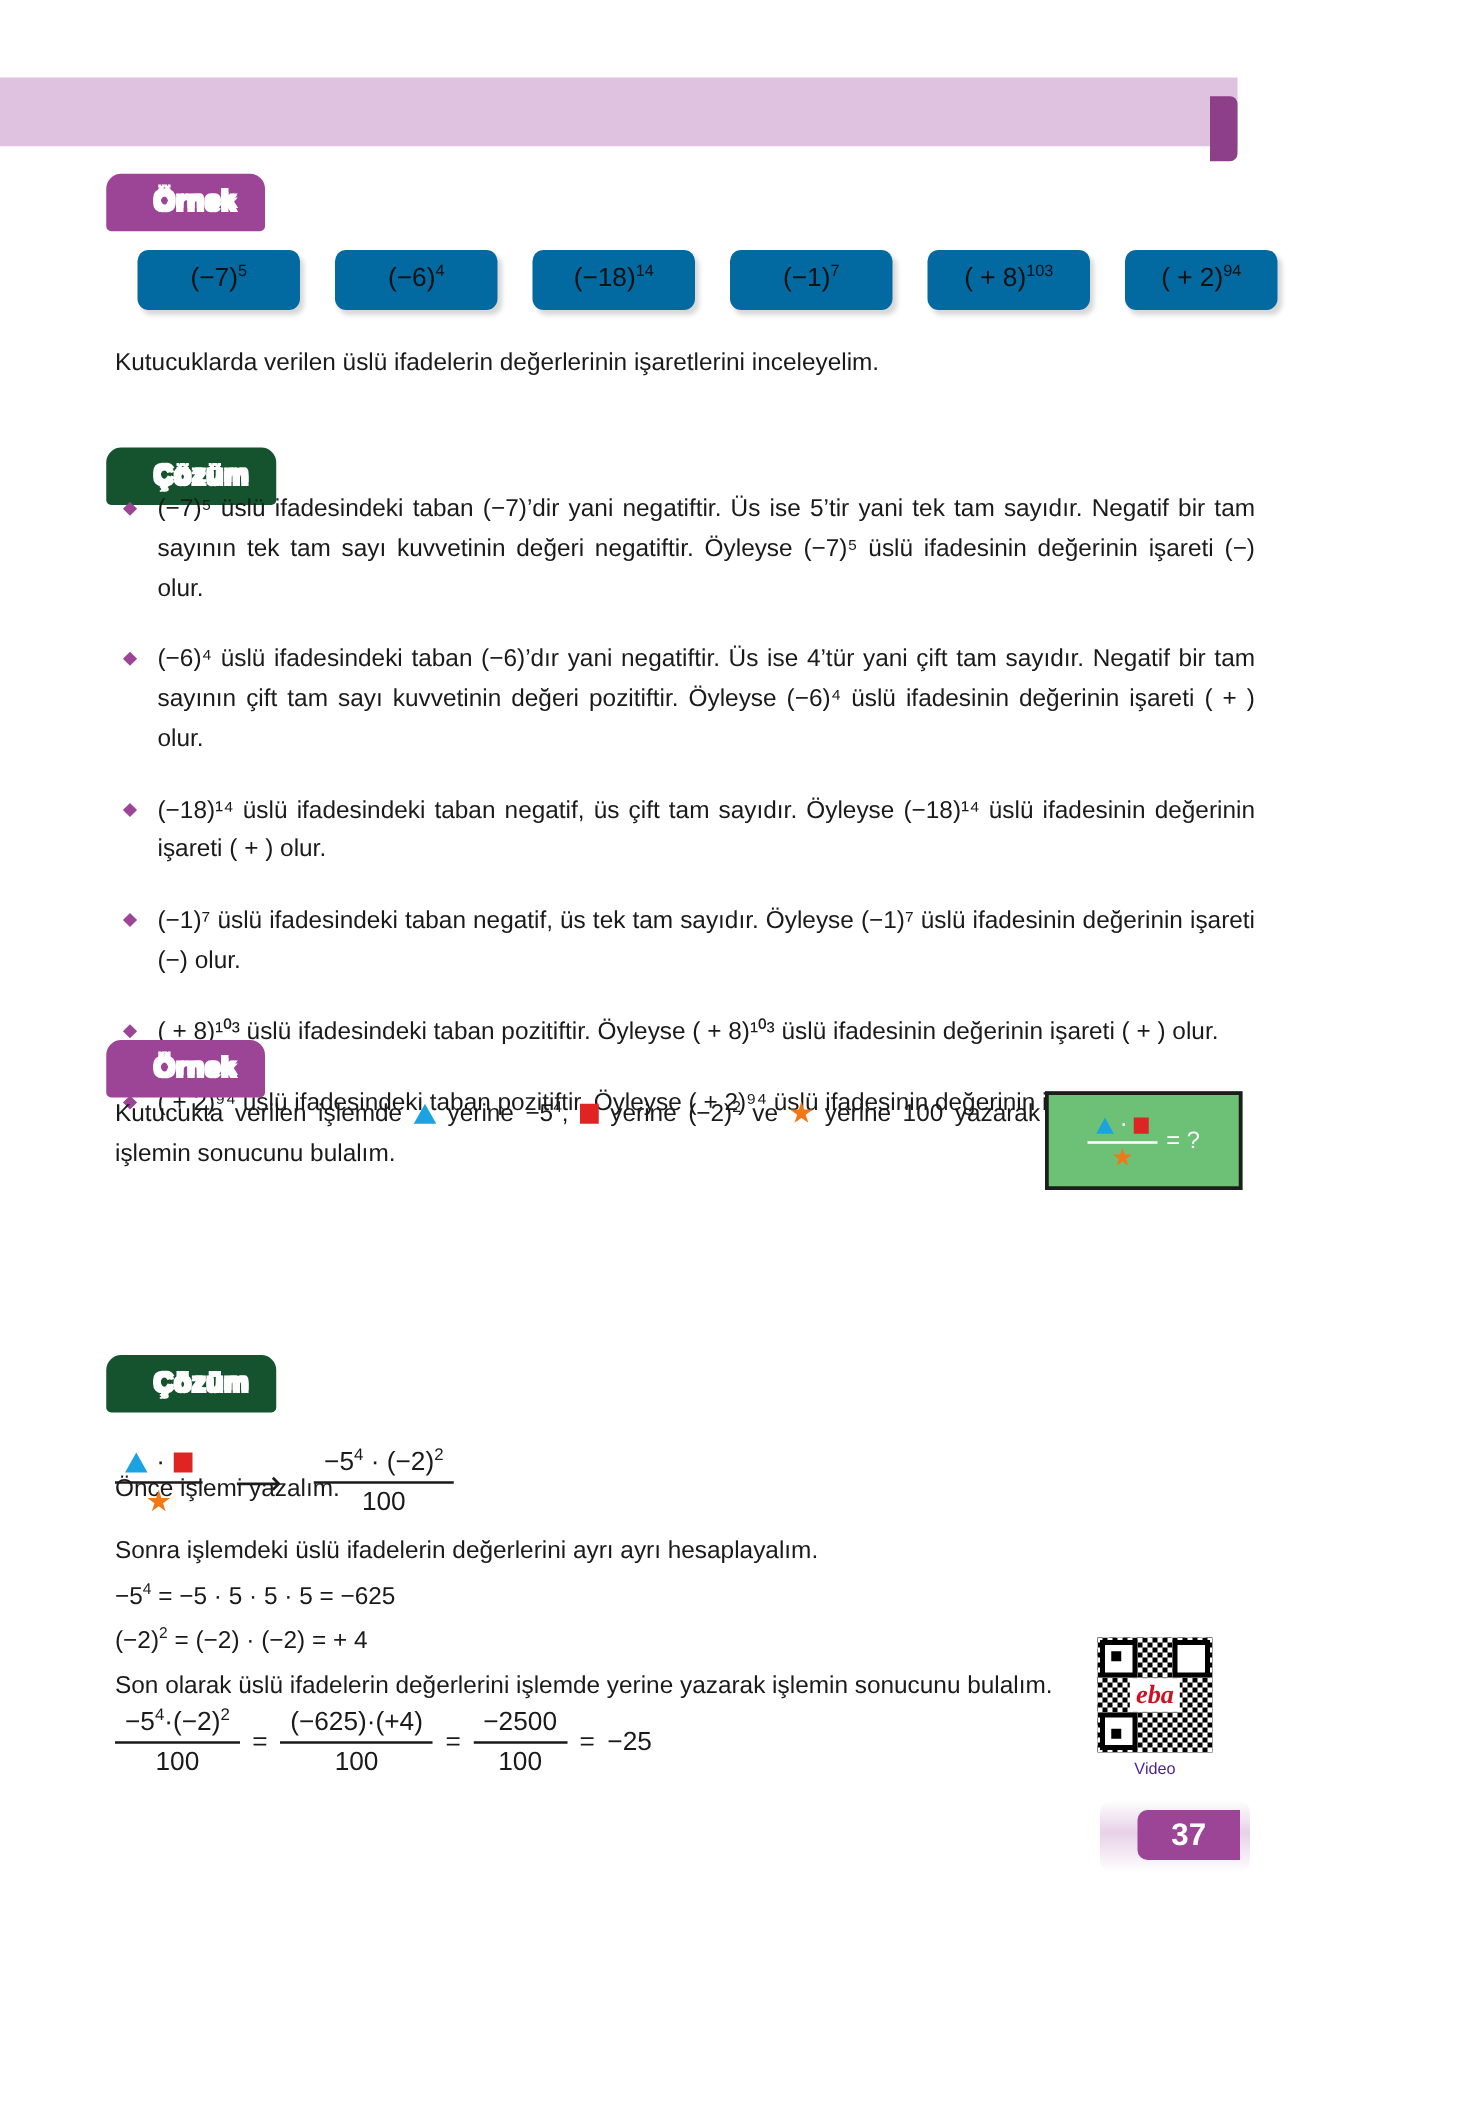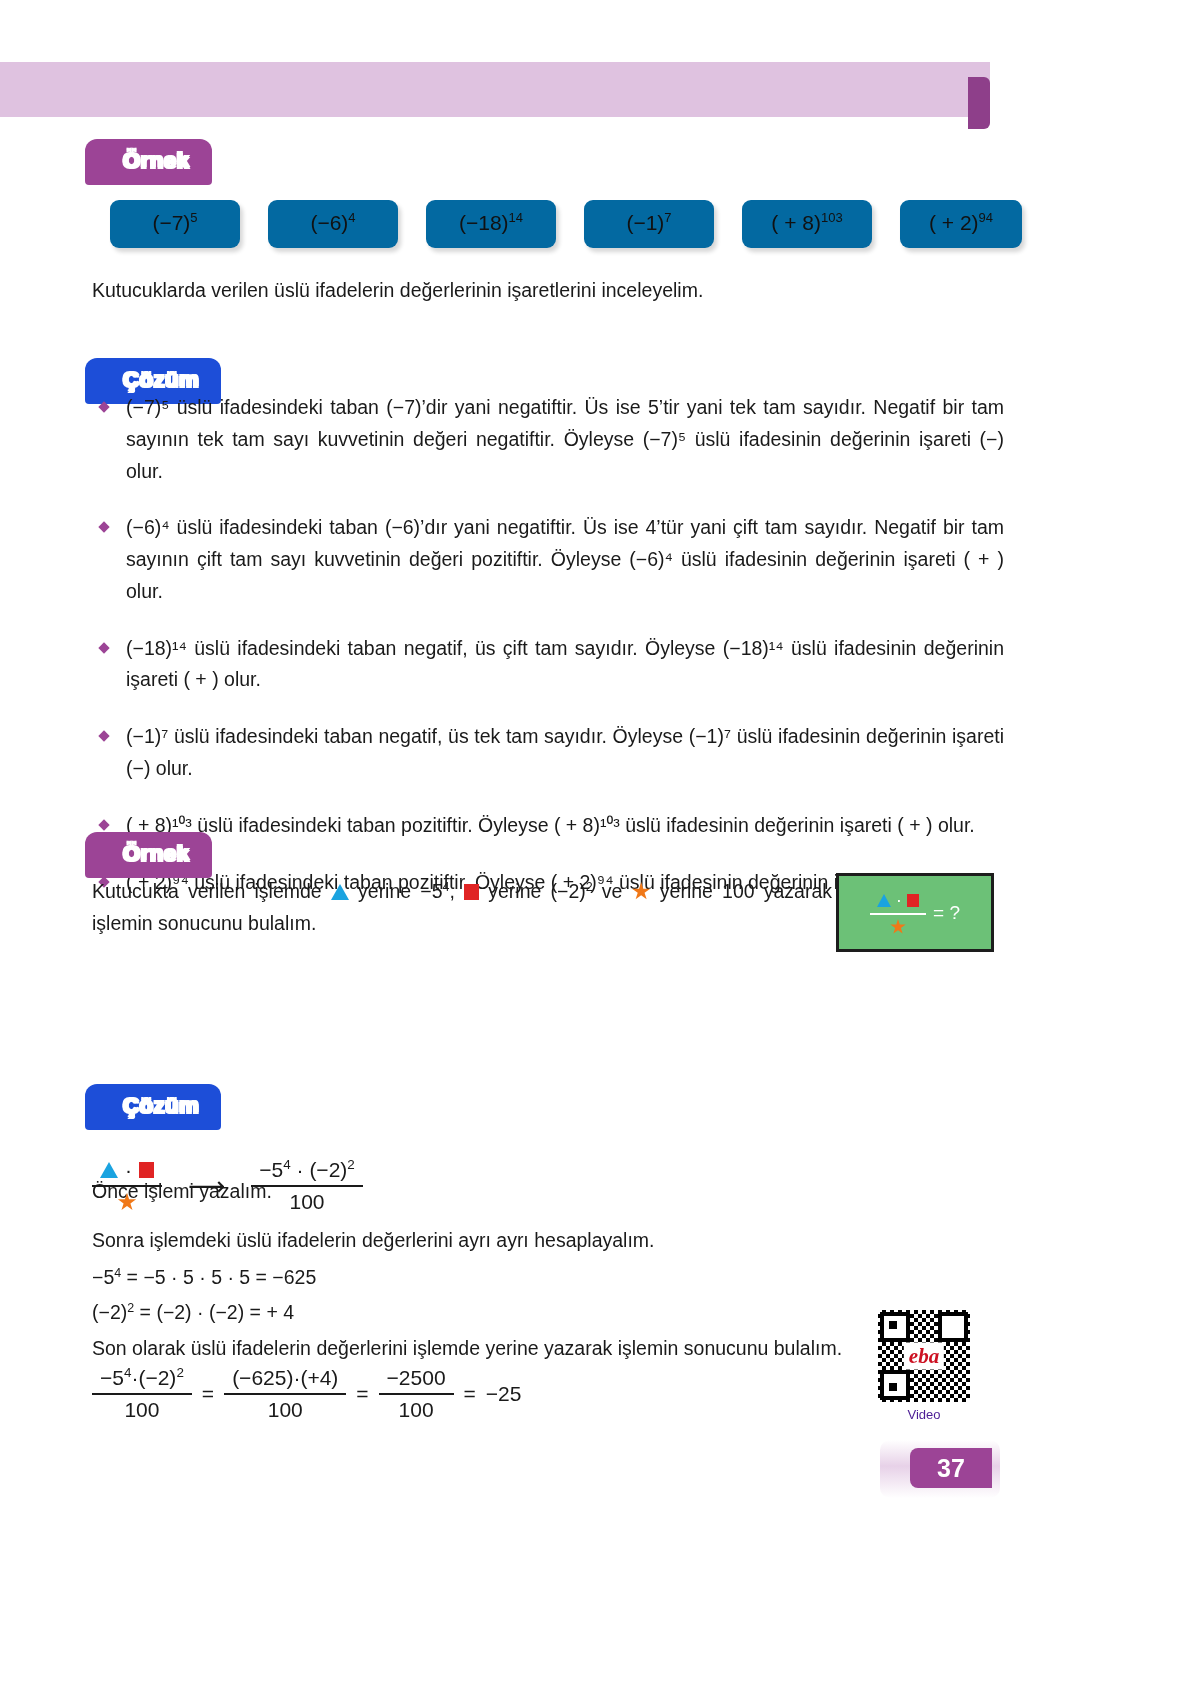--- a/index.html
+++ b/index.html
@@ -46,21 +46,21 @@
     border-radius: 12px 12px 4px 4px;
     -webkit-text-stroke: 0.9px #ffffff;
     text-shadow:
       -1.4px -1.4px 0 #ffffff,
        1.4px -1.4px 0 #ffffff,
       -1.4px  1.4px 0 #ffffff,
        1.4px  1.4px 0 #ffffff,
        0 0 1px #ffffff;
   }
   .badge-ornek { background: #9c4496; }
-  .badge-cozum { background: #1d4ed8; }
+  .badge-cozum { background: #14532d; }
 
   .badge-pos { position: absolute; }
 
   
   .chips {
     position: absolute;
     left: 110px;
     top: 200px;
     display: flex;
     gap: 28px;

